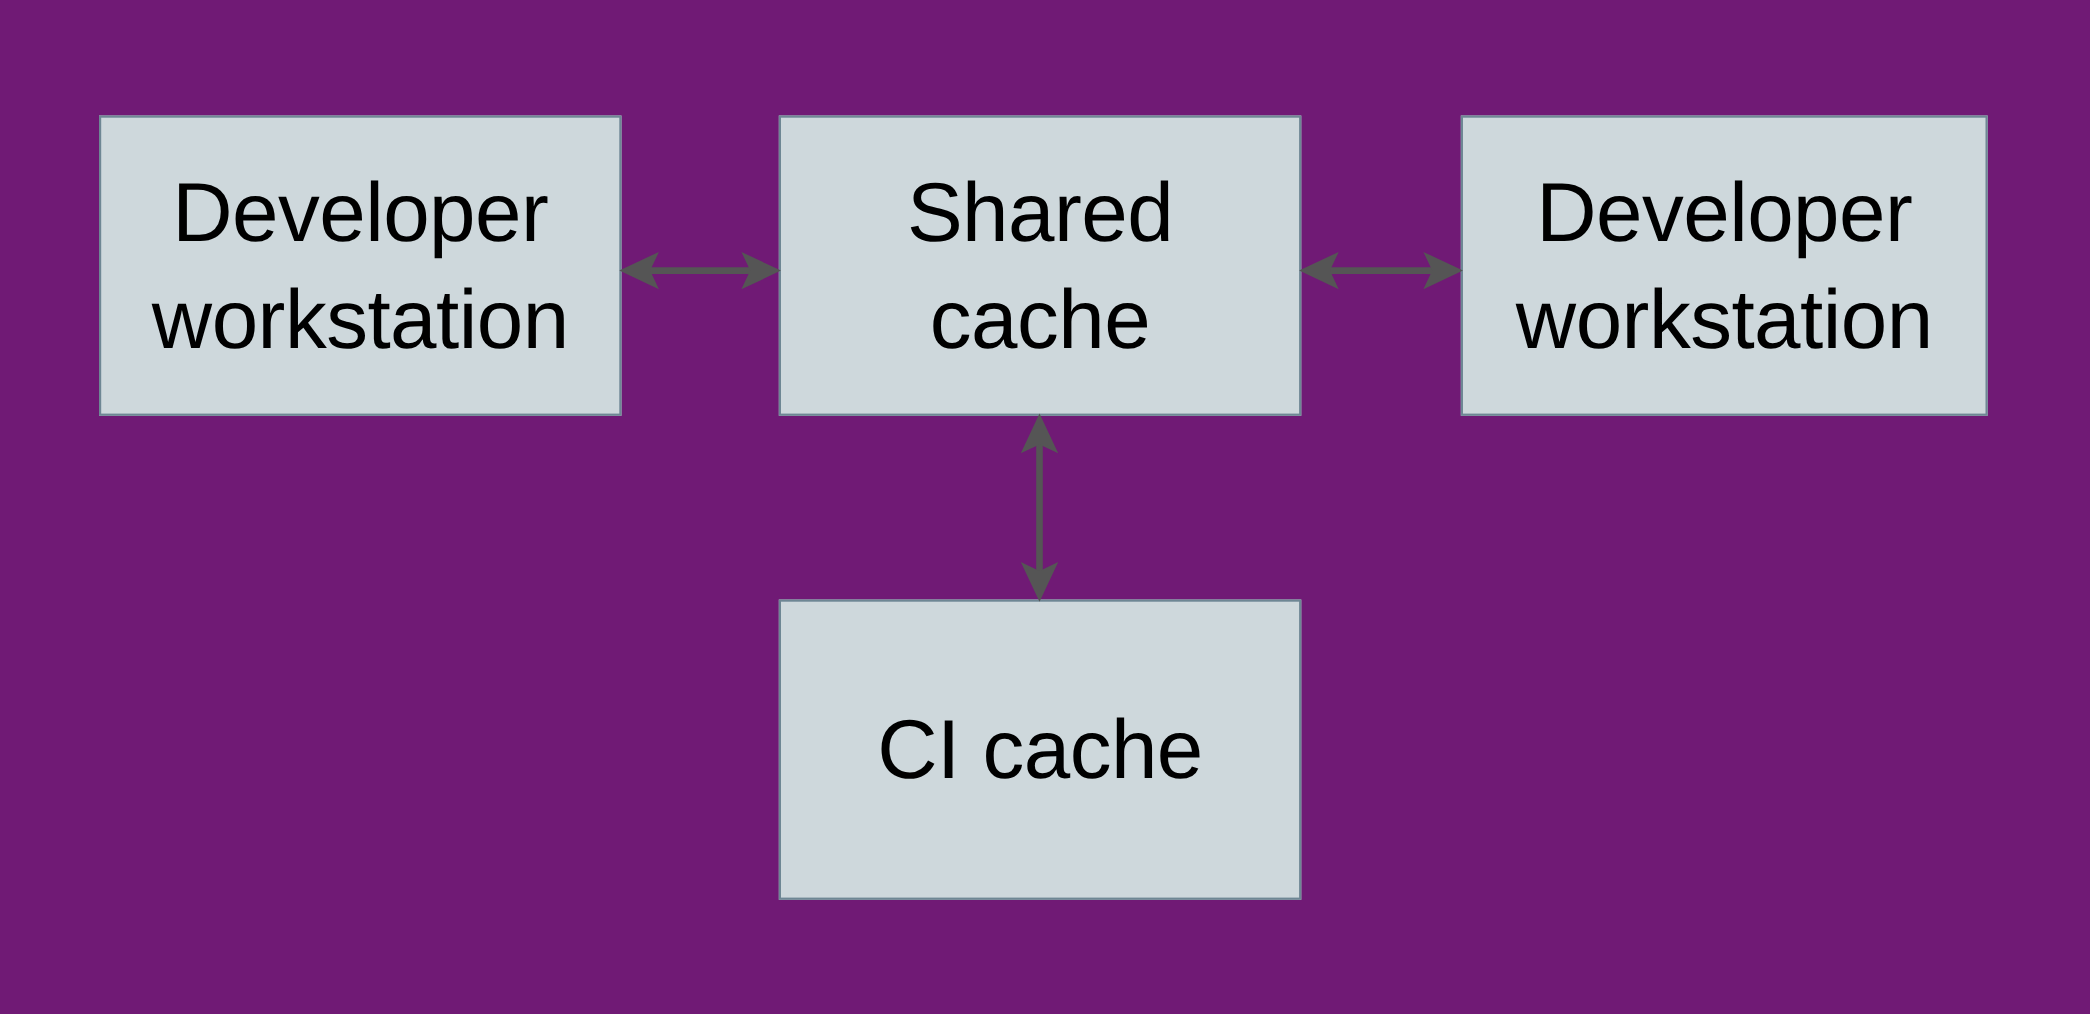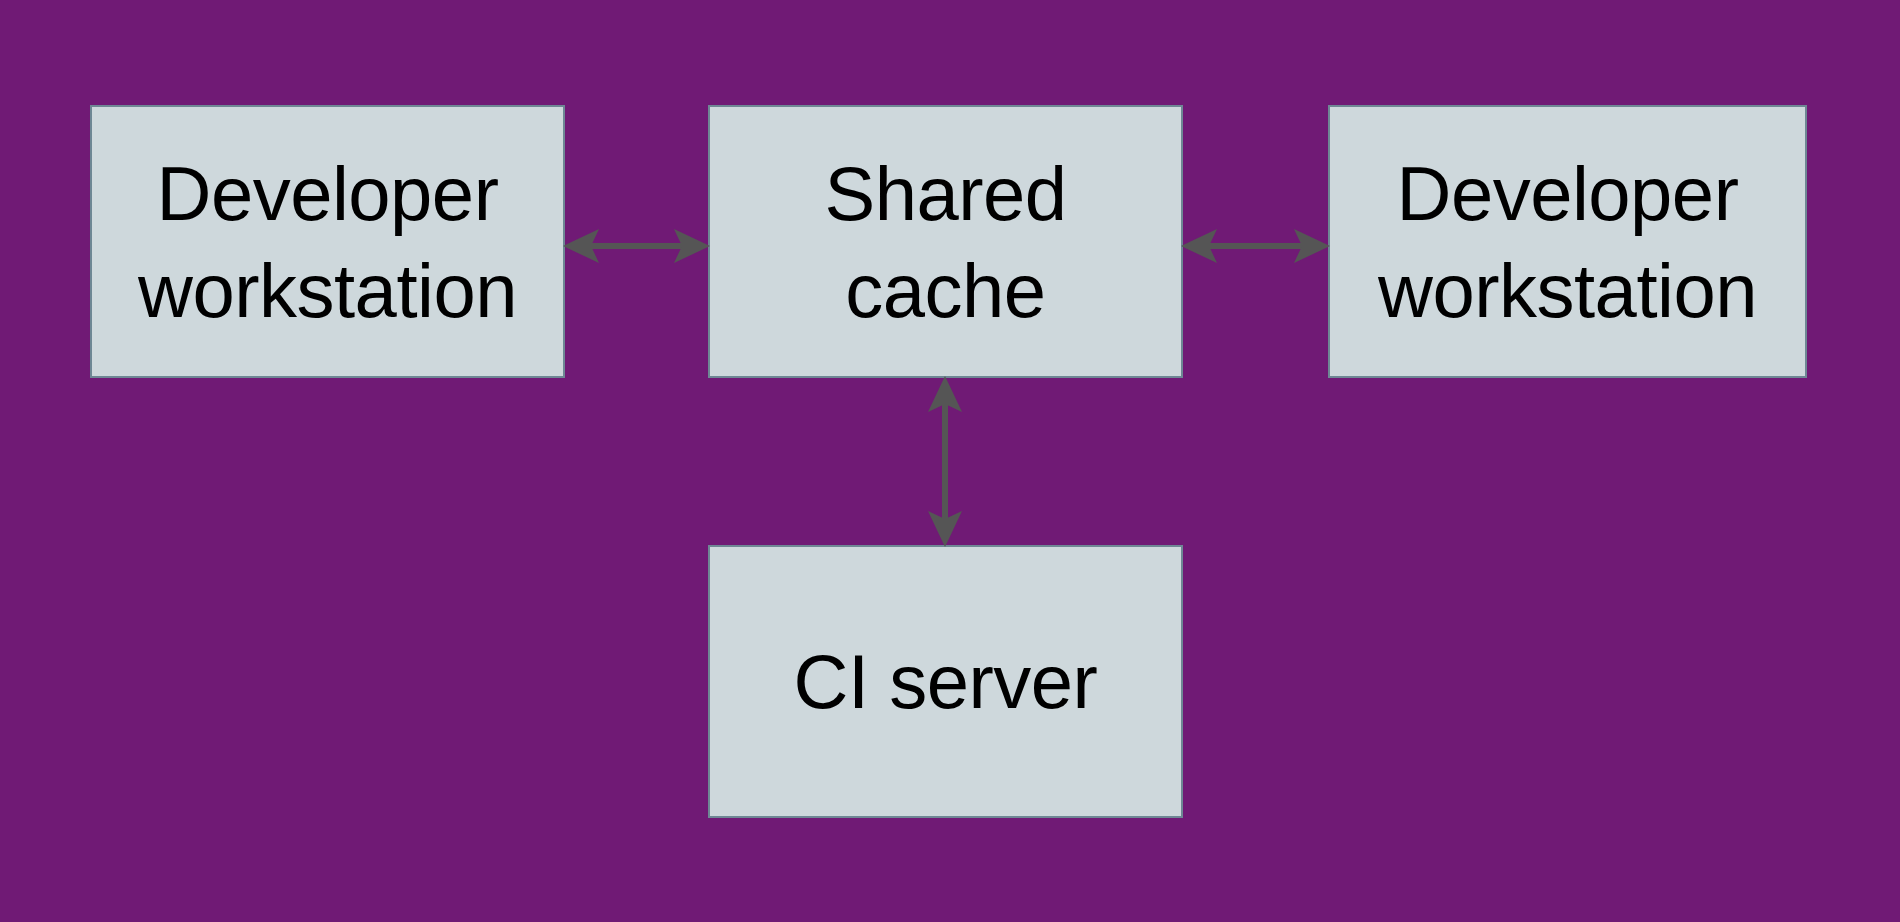--- a/index.html
+++ b/index.html
@@ -70,21 +70,21 @@
     <div class="node-label">Shared
 cache</div>
   </div>
 
   <div class="node" id="node-dev-right">
     <div class="node-label">Developer
 workstation</div>
   </div>
 
   <div class="node" id="node-ci">
-    <div class="node-label">CI server</div>
+    <div class="node-label">CI cache</div>
   </div>
 
   <div class="edge" id="edge-left">
     <svg width="147" height="42" viewBox="0 0 147 42" aria-hidden="true">
       <line class="edge-line" x1="26" y1="21" x2="121" y2="21"></line>
       <path class="edge-head" d="M 0 21 L 36 4 L 28 21 L 36 38 Z"></path>
       <path class="edge-head" d="M 147 21 L 111 4 L 119 21 L 111 38 Z"></path>
     </svg>
   </div>
 

